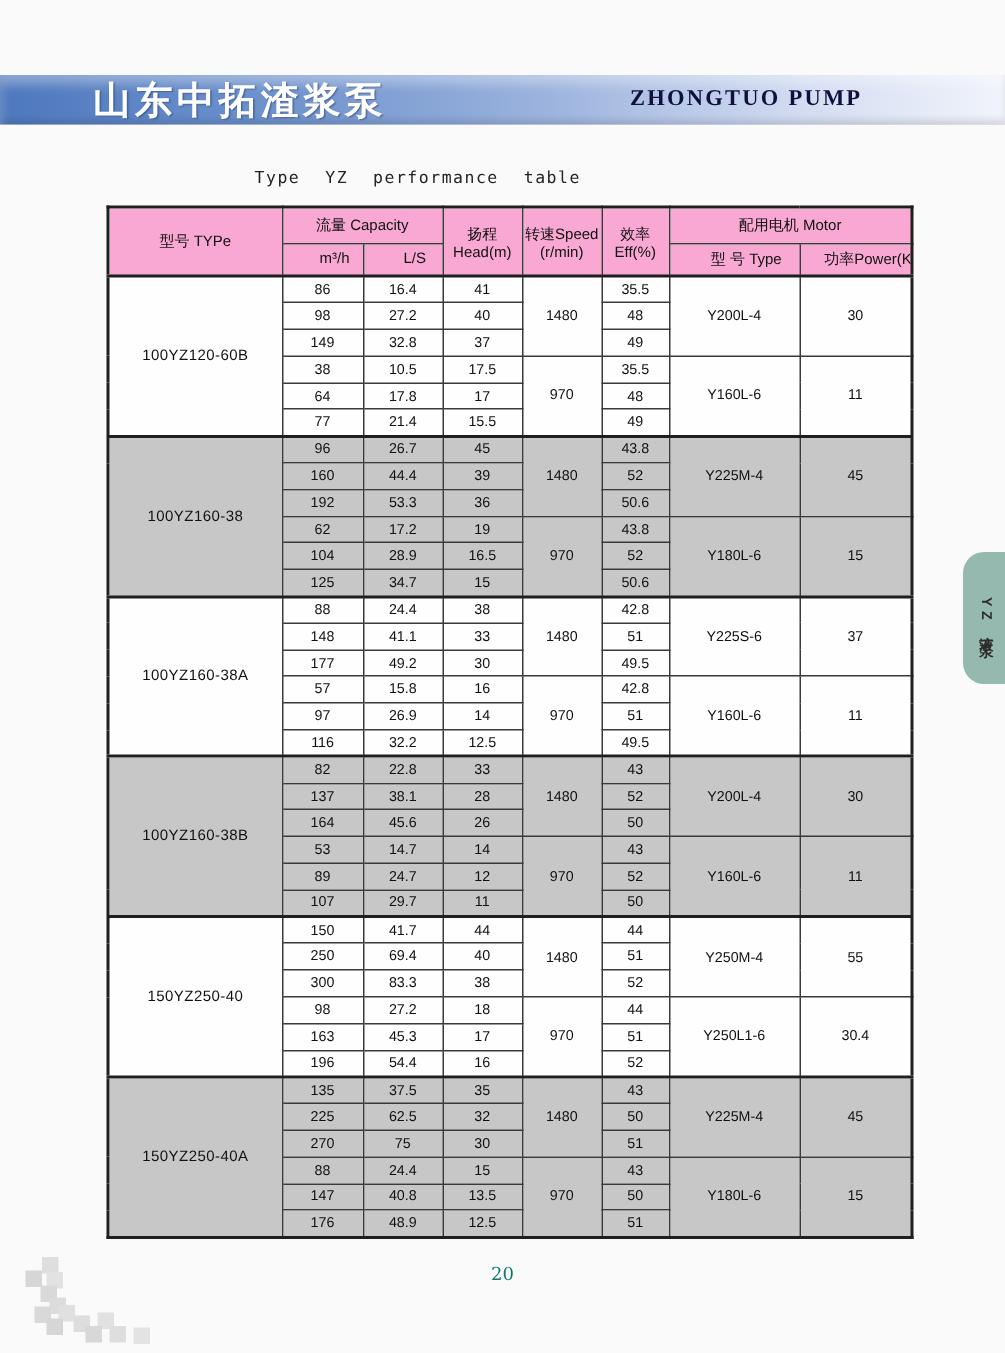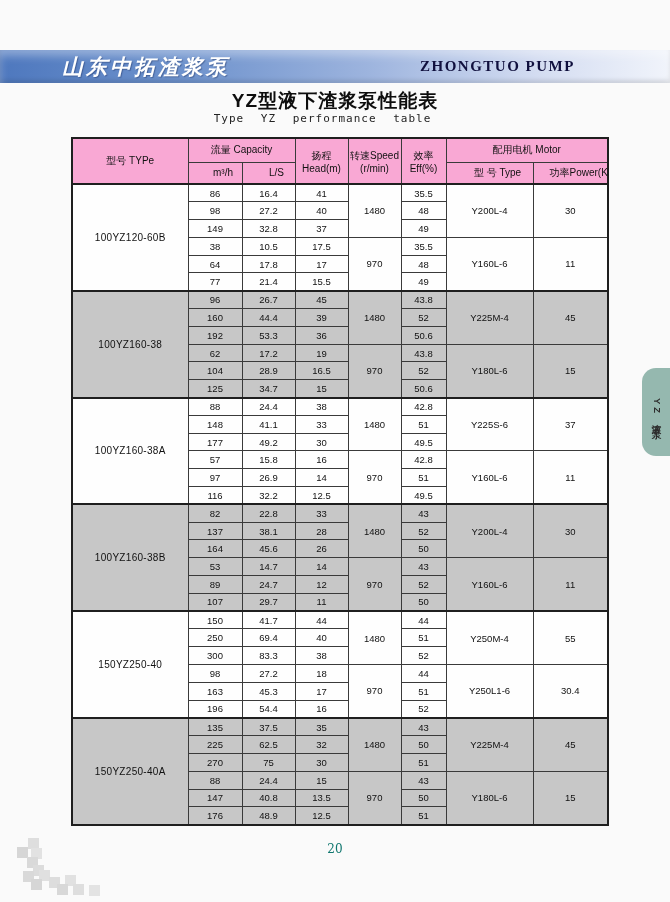--- a/index.html
+++ b/index.html
@@ -10,39 +10,39 @@
   }
 
   
   .topbar {
     position:absolute; left:0; top:50px; width:670px; height:33px;
     background:linear-gradient(90deg,#4e78be 0%,#6f93cd 28%,#9db4de 55%,#d3dcf1 80%,#f1f4fb 100%);
     box-shadow:inset 0 6px 8px rgba(255,255,255,.35), inset 0 -3px 4px rgba(0,0,0,.12);
   }
   .logo {
     position:absolute; left:62px; top:2px; height:29px; line-height:29px;
-    font-family:"DejaVu Serif", serif; font-style:italic; font-weight:bold;
-    font-size:21px; letter-spacing:3px; color:#ffffff;
+    font-family:"DejaVu Serif", serif; font-weight:bold;
+    font-size:25px; letter-spacing:3px; color:#ffffff;
     text-shadow:1px 1px 1px rgba(30,50,100,.45);
   }
   .brand {
     position:absolute; left:420px; top:0; width:200px; height:33px; line-height:33px;
     text-align:left; font-family:"Liberation Serif", serif; font-weight:bold;
     font-size:15px; letter-spacing:1.5px; color:#10103e;
   }
 
   
   .title-zh {
     position:absolute; left:0; top:88px; width:670px; text-align:center;
     font-size:19px; font-weight:bold; color:#0e0e0e; letter-spacing:1px;
   }
   .title-en {
     position:absolute; left:0; top:112px; width:557px; text-align:center;
     font-family:"DejaVu Sans Mono", monospace; font-size:11px; color:#232323;
-    word-spacing:9px; letter-spacing:1px;margin-left:44px;
+    word-spacing:9px; letter-spacing:1px;
   }
 
   
   .table-wrap { position:absolute; left:71px; top:137px; }
   table {
     border-collapse:collapse; table-layout:fixed; width:536px;
     border:2px solid #1f1f1f;
     font-size:9.5px; color:#111;
   }
   th, td {
@@ -81,21 +81,20 @@
 </head>
 <body>
 
 <div class="page">
 
   <div class="topbar">
     <div class="logo">山东中拓渣浆泵</div>
     <div class="brand">ZHONGTUO PUMP</div>
   </div>
 
-  <div class="title-zh">YZ型液下渣浆泵性能表</div>
   <div class="title-en">Type YZ performance table</div>
 
   <div class="table-wrap">
     <table id="perf-table">
       <colgroup>
         <col style="width:116px">
           <col style="width:54px">
           <col style="width:53px">
         <col style="width:53px">
           <col style="width:53px">

